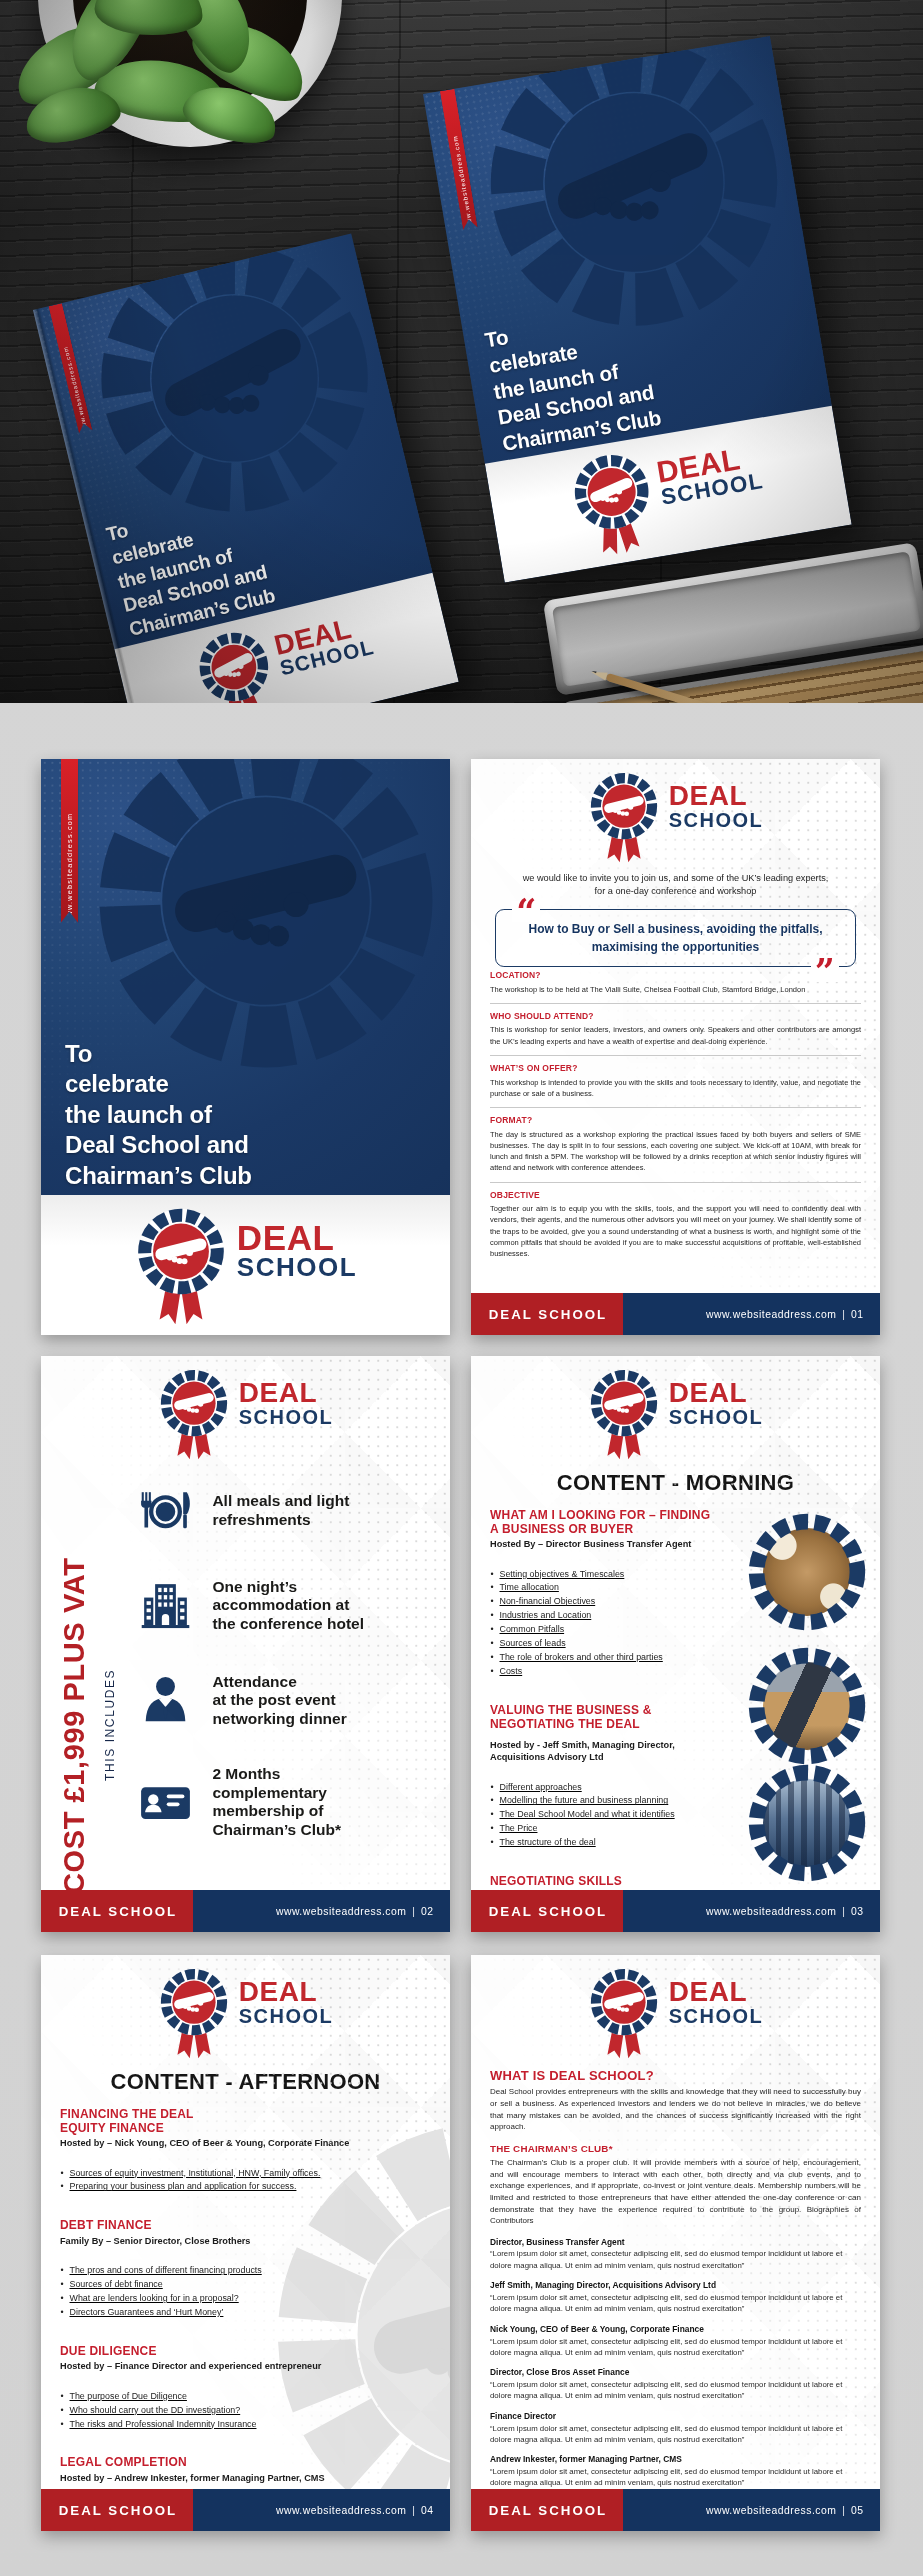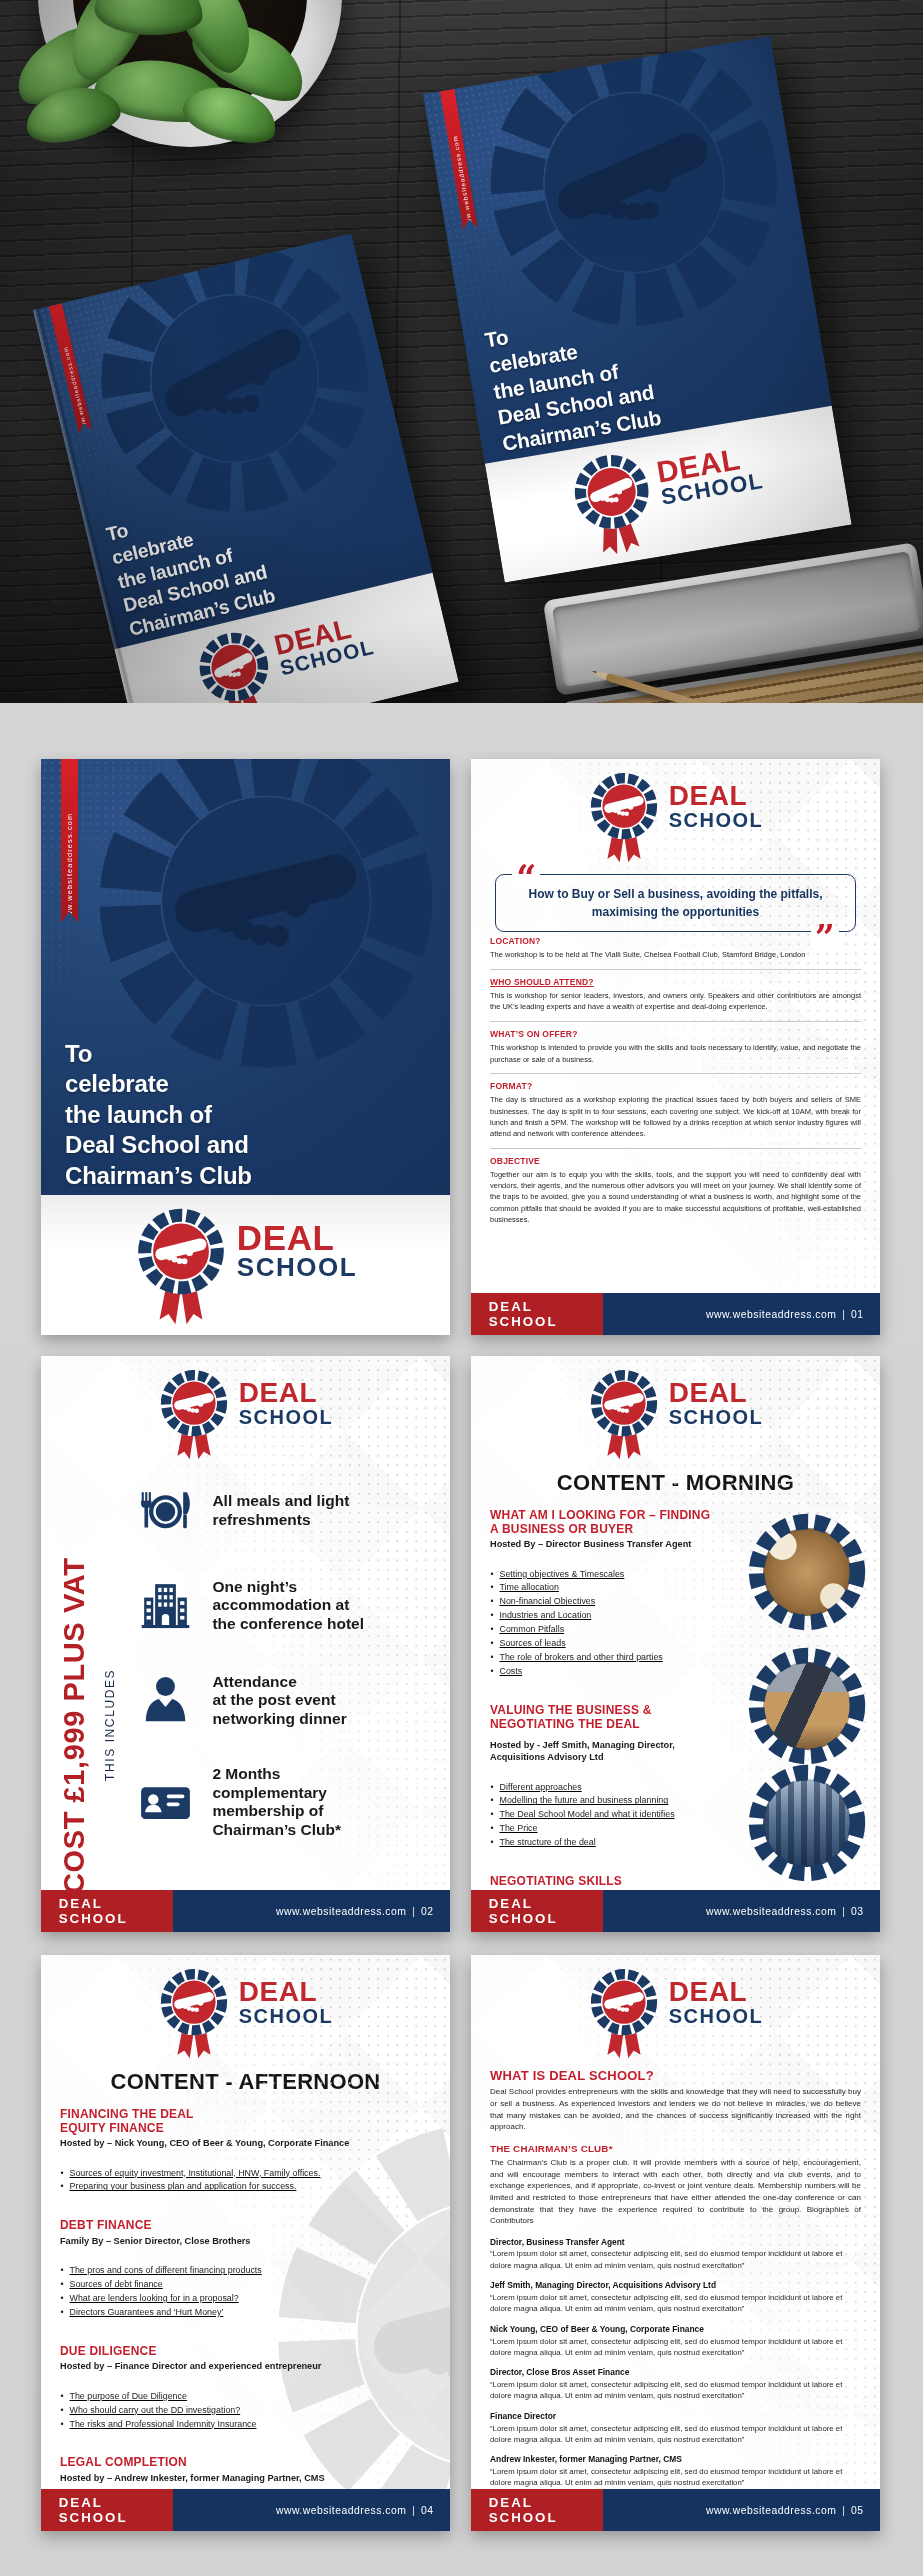--- a/index.html
+++ b/index.html
@@ -108,21 +108,21 @@
       linear-gradient(45deg, rgba(0,0,0,.030) 25%, rgba(0,0,0,0) 25% 75%, rgba(0,0,0,.030) 75%),
       linear-gradient(-45deg, rgba(0,0,0,.022) 25%, rgba(0,0,0,0) 25% 75%, rgba(0,0,0,.022) 75%);
     background-size:152px 152px;
     -webkit-mask-image:linear-gradient(235deg,#000 0%,rgba(0,0,0,0) 70%);
             mask-image:linear-gradient(235deg,#000 0%,rgba(0,0,0,0) 70%);}
   #p1{left:41px;top:759px;}  #p2{left:471px;top:759px;}
   #p3{left:41px;top:1356px;}  #p4{left:471px;top:1356px;}
   #p5{left:41px;top:1955px;}  #p6{left:471px;top:1955px;}
 
   .pfooter{position:absolute;left:0;right:0;bottom:0;height:42px;display:flex;z-index:4;}
-  .pfooter-brand{width:132px;background:#b01f24;color:#fff;display:flex;align-items:center;
+  .pfooter-brand{width:152px;background:#b01f24;color:#fff;display:flex;align-items:center;
     padding-left:17.7px;font-size:13.3px;font-weight:800;letter-spacing:2px;}
   .pfooter-rest{flex:1;background:#14335f;color:#fff;display:flex;align-items:center;
     justify-content:flex-end;padding-right:16.4px;font-size:10.4px;letter-spacing:0.5px;}
   .pfooter-rest .sep{margin:0 5.7px;opacity:.9;}
   .pfooter-rest .pnum{font-weight:400;}
 
   .content{position:relative;z-index:2;padding:0 19px;}
   .sec-head{color:#c41e2d;font-weight:800;font-size:8.5px;letter-spacing:0.2px;}
   .sec-body{color:#1f1f1f;font-size:7.5px;line-height:1.5;text-align:justify;margin-top:3.2px;}
   .rule{height:0.6px;background:#c9c9c9;margin:8.2px 0 7.6px;}
@@ -335,33 +335,37 @@
           <circle cx="50" cy="50" r="30" fill="#c1272d"></circle>
           <use href="#hand" x="12" y="13" width="76" height="76" fill="#ffffff"></use>
         </svg>
         <div class="wordmark">
           <div class="w1">DEAL</div>
           <div class="w2">SCHOOL</div>
         </div>
       </div>
     </div>
     <div class="content">
+      <div class="intro">
+        <div>we would like to invite you to join us, and some of the UK’s leading experts,</div>
+        <div>for a one-day conference and workshop</div>
+      </div>
       <div class="quote-box">
         <span class="qmark qmark--open">“</span>
         <div>How to Buy or Sell a business, avoiding the pitfalls,</div>
         <div>maximising the opportunities</div>
         <span class="qmark qmark--close">”</span>
       </div>
       <div class="sec">
         <div class="sec-head" style="white-space: pre-line;">LOCATION?</div>
         <div class="sec-body">The workshop is to be held at The Vialli Suite, Chelsea Football Club, Stamford Bridge, London</div>
       </div>
       <div class="rule"></div>
       <div class="sec">
-        <div class="sec-head" style="white-space: pre-line; text-decoration: underline;">WHO SHOULD ATTEND?</div>
+        <div class="sec-head" style="white-space: pre-line;">WHO SHOULD ATTEND?</div>
         <div class="sec-body">This is workshop for senior leaders, investors, and owners only. Speakers and other contributors are amongst the UK’s leading experts and have a wealth of expertise and deal-doing experience.</div>
       </div>
       <div class="rule"></div>
       <div class="sec">
         <div class="sec-head" style="white-space: pre-line;">WHAT’S ON OFFER?</div>
         <div class="sec-body">This workshop is intended to provide you with the skills and tools necessary to identify, value, and negotiate the purchase or sale of a business.</div>
       </div>
       <div class="rule"></div>
       <div class="sec">
         <div class="sec-head" style="white-space: pre-line;">FORMAT?</div>

